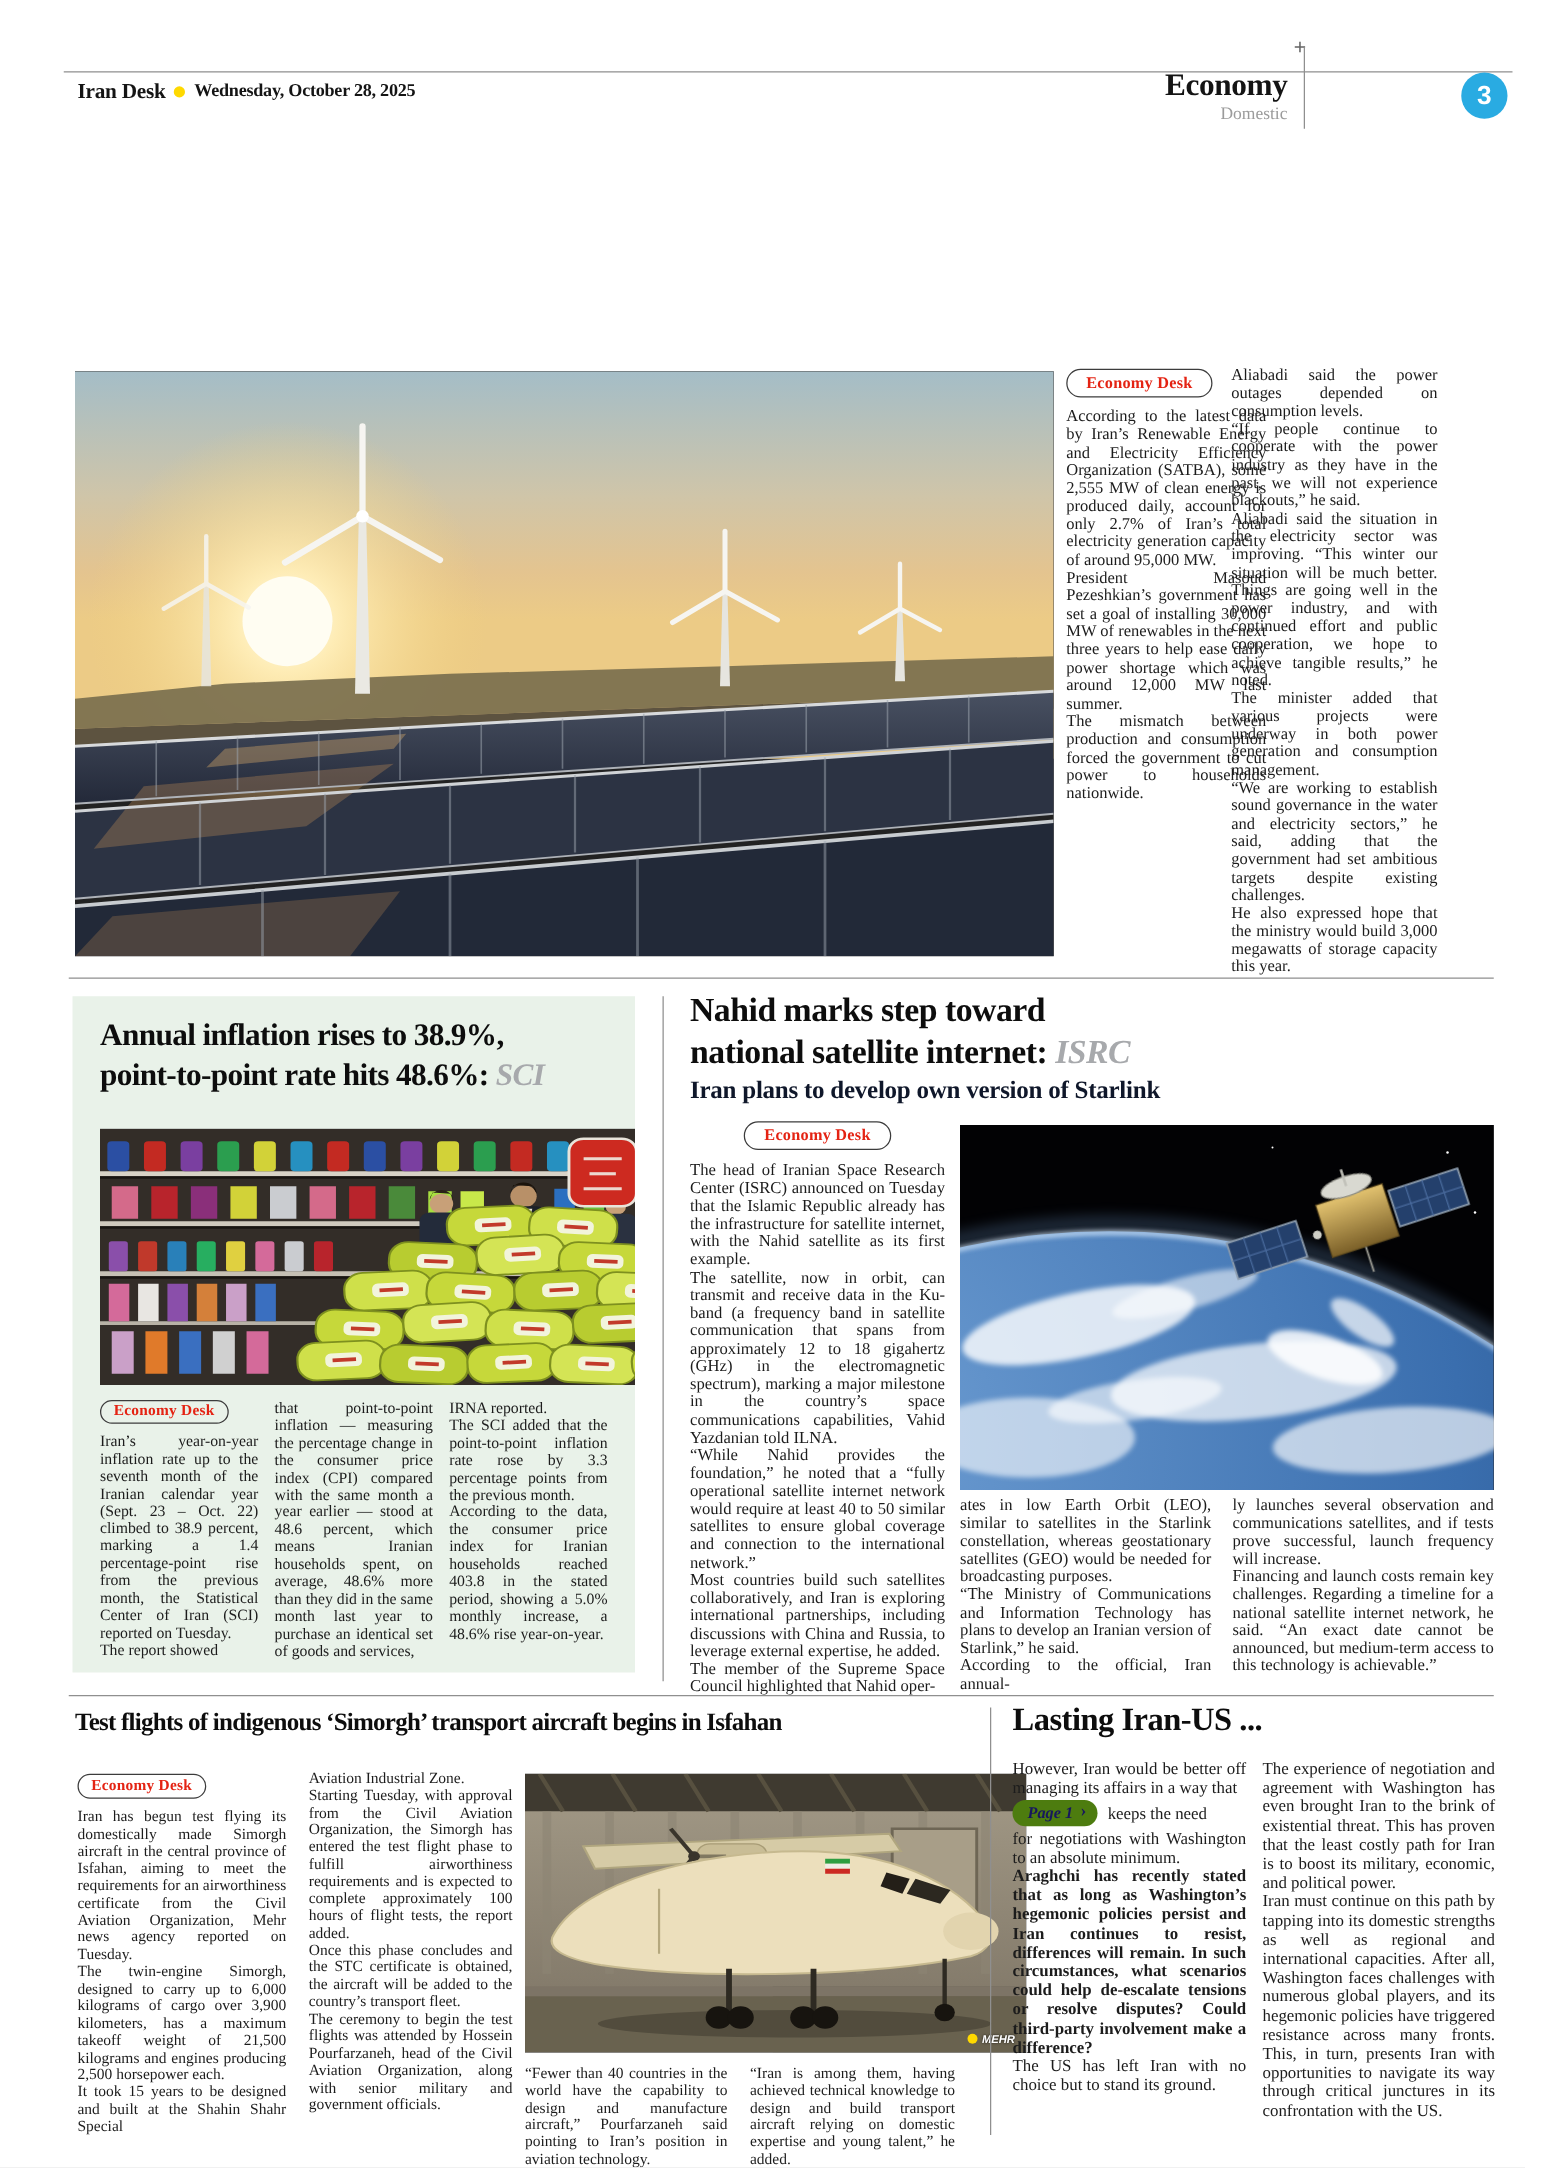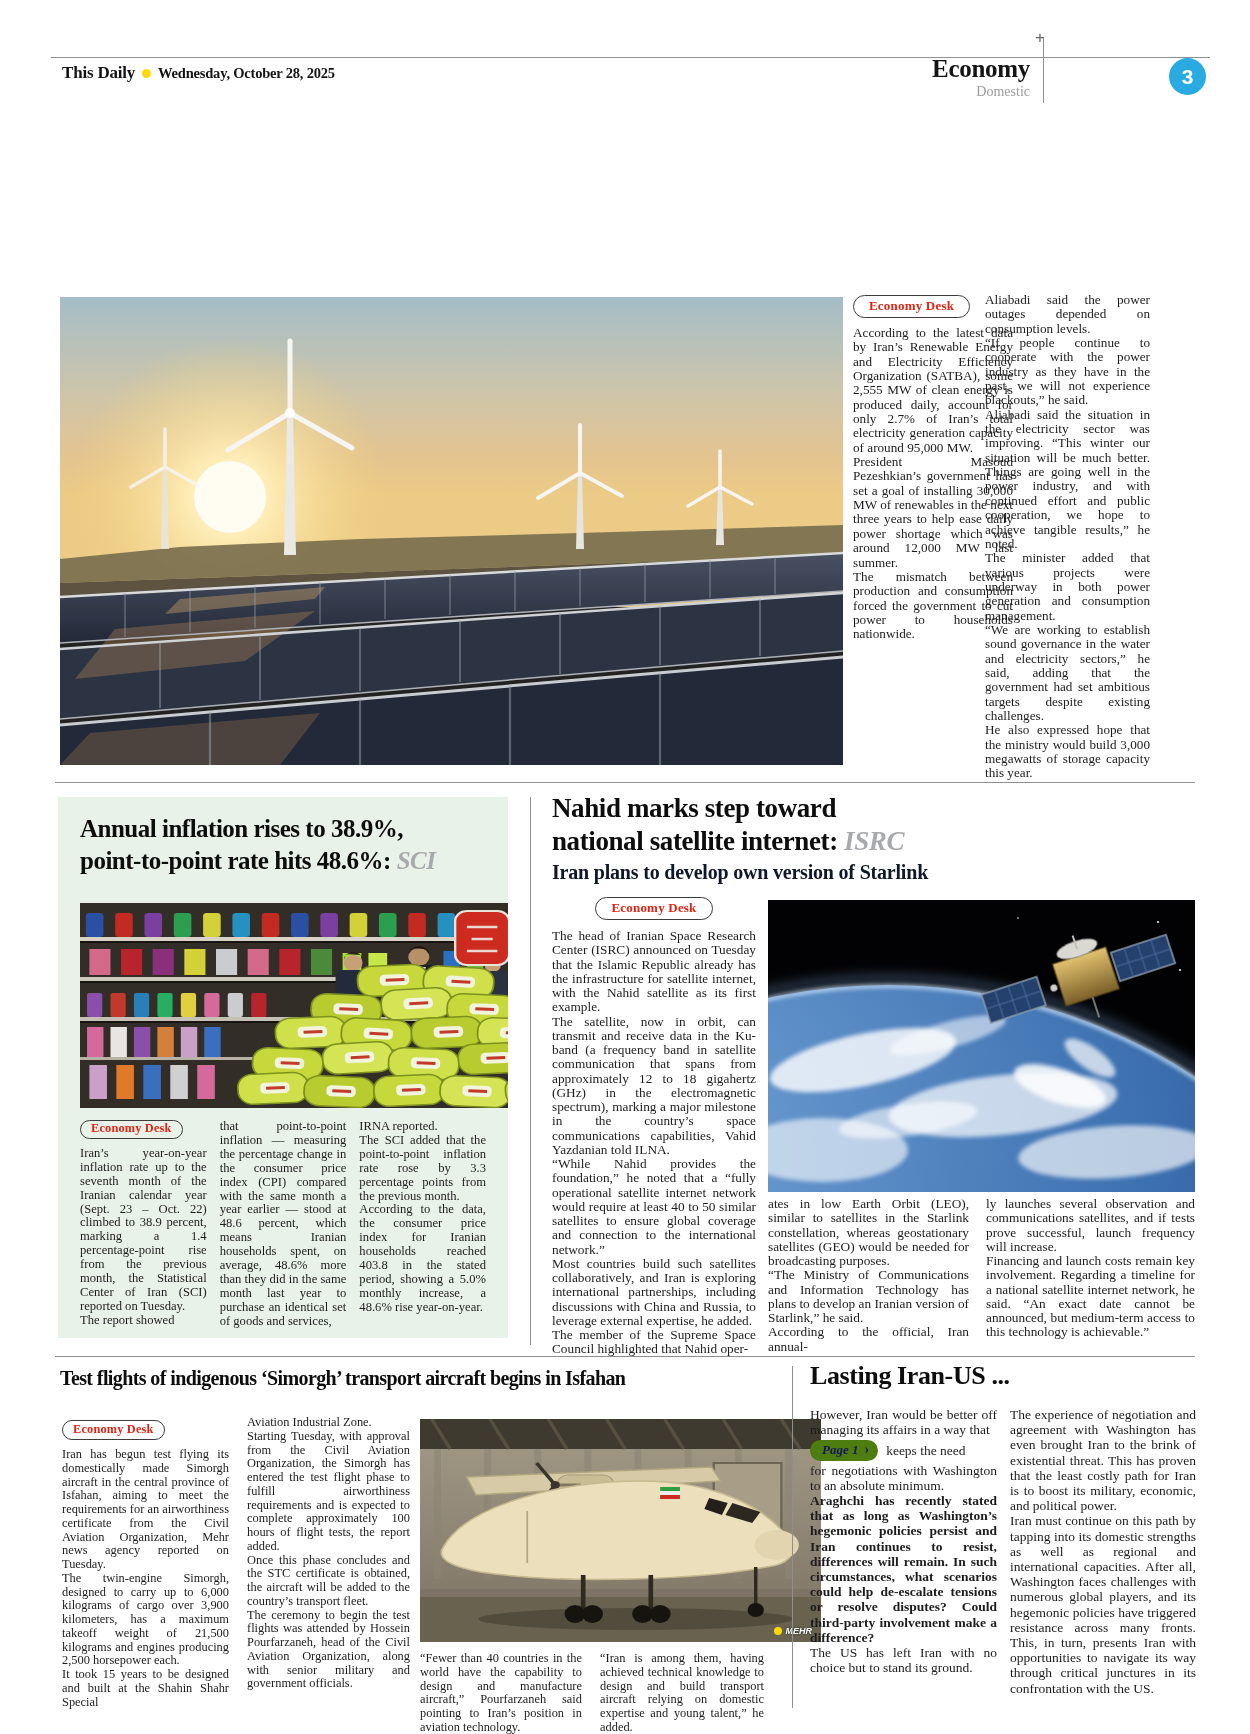--- a/index.html
+++ b/index.html
@@ -91,21 +91,21 @@
   .page-badge .chev{font-style:normal;font-size:14px;line-height:1;}
   .bold-para{font-weight:bold;}
 </style>
 </head>
 <body>
 
 <div class="page">
 
   <div class="rule-h" style="left:51px;top:57px;width:1159px;"></div>
   <div class="masthead-row">
-    <span class="masthead">This Daily</span>
+    <span class="masthead">Iran Desk</span>
     <span class="yellow-dot"></span>
     <span class="issue-date">Wednesday, October 28, 2025</span>
   </div>
   <div class="section-block">
     <div class="section-title">Economy</div>
     <div class="section-sub">Domestic</div>
   </div>
   <span class="crop-plus">+</span>
   <div class="rule-v" style="left:1043px;top:38px;height:65px;"></div>
   <div class="page-circle">3</div>
@@ -439,21 +439,21 @@
     </svg>
   </div>
 
   <div class="sat-col2 newsbody" style="font-size:13.3px;line-height:14.25px;">
     <p>ates in low Earth Orbit (LEO), similar to satellites in the Starlink constellation, whereas geostationary satellites (GEO) would be needed for broadcasting purposes.</p>
     <p>“The Ministry of Communications and Information Technology has plans to develop an Iranian version of Starlink,” he said.</p>
     <p>According to the official, Iran annual-</p>
   </div>
   <div class="sat-col3 newsbody" style="font-size:13.3px;line-height:14.25px;">
     <p>ly launches several observation and communications satellites, and if tests prove successful, launch frequency will increase.</p>
-    <p>Financing and launch costs remain key involvement. Regarding a timeline for a national satellite internet network, he said. “An exact date cannot be announced, but medium-term access to this technology is achievable.”</p>
+    <p>Financing and launch costs remain key challenges. Regarding a timeline for a national satellite internet network, he said. “An exact date cannot be announced, but medium-term access to this technology is achievable.”</p>
   </div>
 
   <div class="rule-h" style="left:55px;top:1356px;width:1140px;"></div>
 
   <div class="sim-headline">Test flights of indigenous ‘Simorgh’ transport aircraft begins in Isfahan</div>
   <div class="sim-col1">
     <div class="badge-wrap"><span class="desk-badge small">Economy Desk</span></div>
     <div class="sim-col">
       <p>Iran has begun test flying its domestically made Simorgh aircraft in the central province of Isfahan, aiming to meet the requirements for an airworthiness certificate from the Civil Aviation Organization, Mehr news agency reported on Tuesday.</p>
       <p>The twin-engine Simorgh, designed to carry up to 6,000 kilograms of cargo over 3,900 kilometers, has a maximum takeoff weight of 21,500 kilograms and engines producing 2,500 horsepower each.</p>

